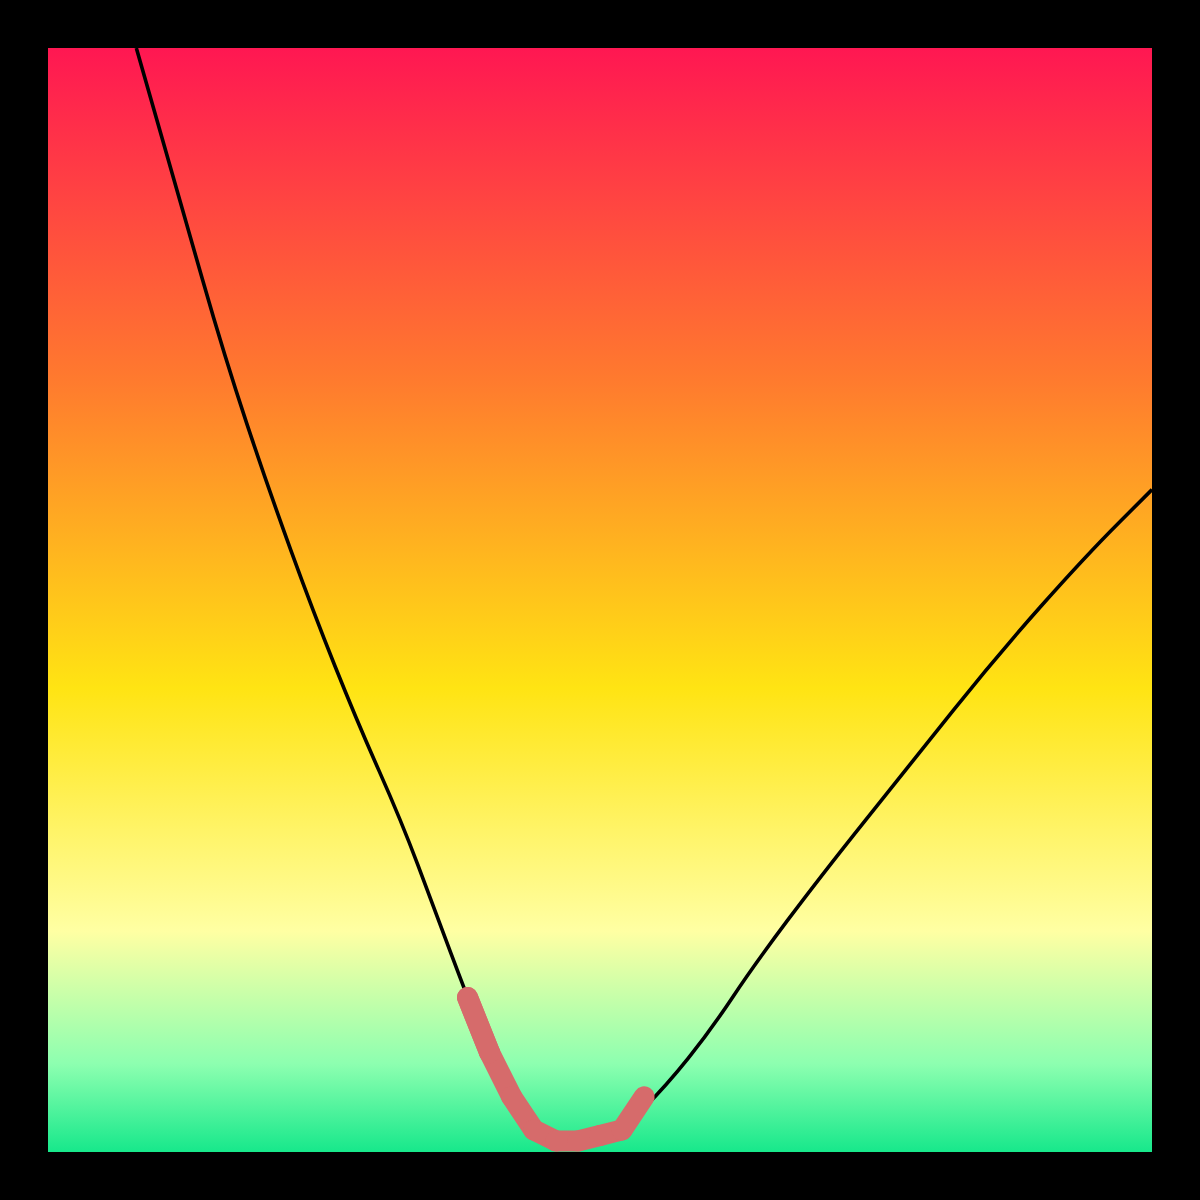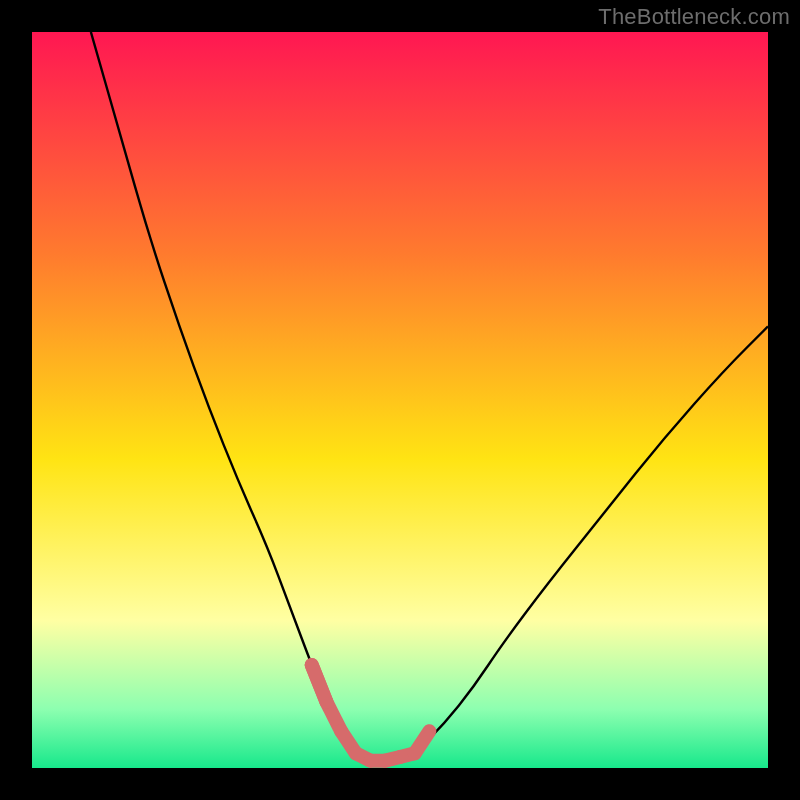--- a/index.html
+++ b/index.html
@@ -37,21 +37,20 @@
     font-size: 22px;
     letter-spacing: 0.2px;
     font-weight: 400;
   }
   svg { display: block; }
 </style>
 </head>
 <body>
 
 <div class="stage">
-  <div class="watermark">TheBottleneck.com</div>
 
   <div class="plot">
     <svg class="gradient" viewBox="0 0 736 736" preserveAspectRatio="none">
       <defs>
         <linearGradient id="bg-grad" x1="0" y1="0" x2="0" y2="1">
 
         <stop offset="0%" stop-color="#ff1752"></stop>
             <stop offset="30%" stop-color="#ff7a2e"></stop>
             <stop offset="57.99999999999999%" stop-color="#ffe413"></stop>
             <stop offset="80%" stop-color="#ffffa3"></stop>

